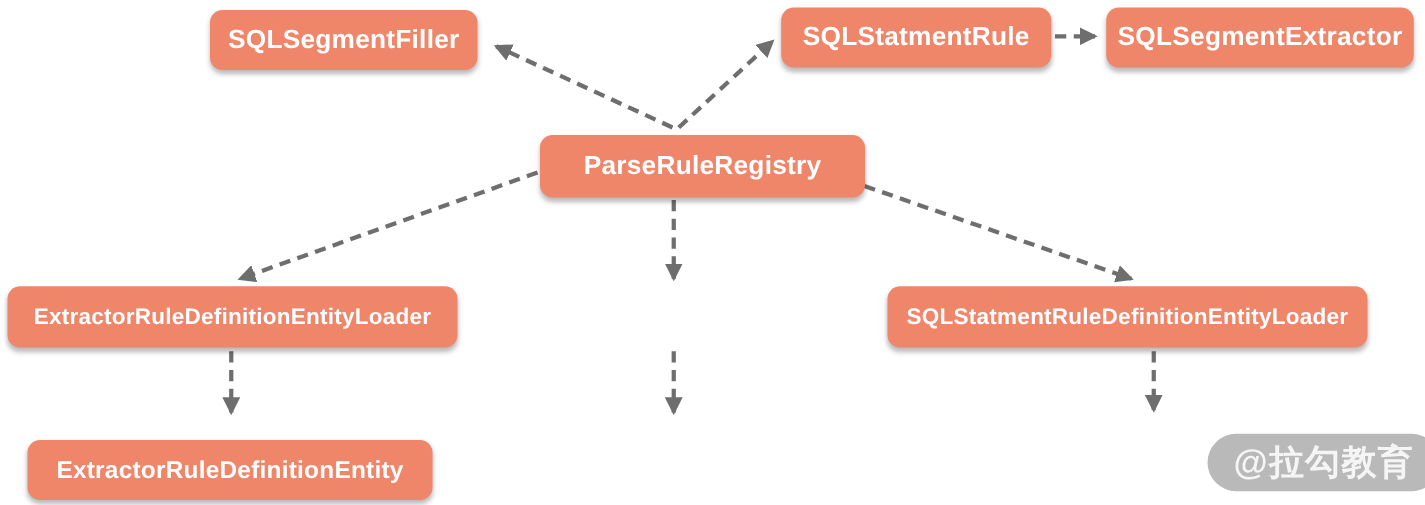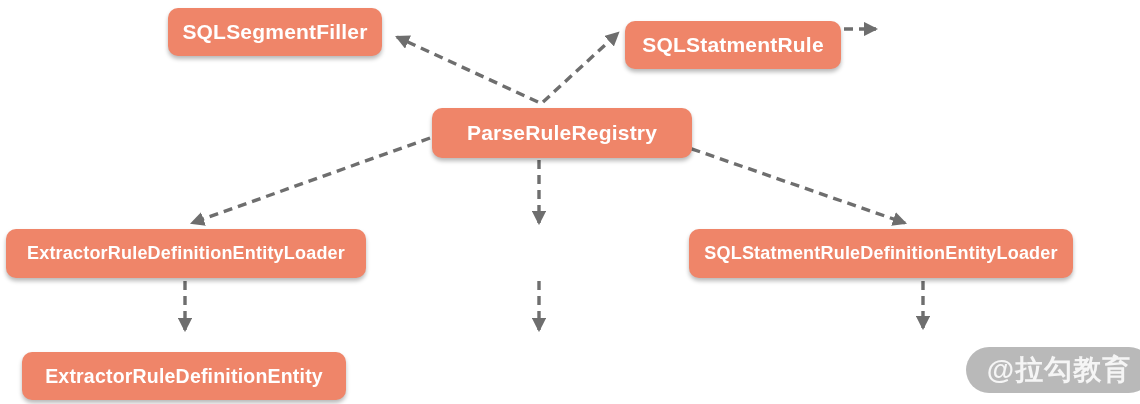--- a/index.html
+++ b/index.html
@@ -77,35 +77,38 @@
       <line x1="185" y1="281" x2="185" y2="330" marker-end="url(#arrow)"></line>
       <line x1="539" y1="281" x2="539" y2="330" marker-end="url(#arrow)"></line>
       <line x1="923" y1="281" x2="923" y2="328" marker-end="url(#arrow)"></line>
     </g>
   </svg>
 
   <div class="node sz-lg" style="left:168px; top:8px; width:214px; height:48px;">
     <span>SQLSegmentFiller</span>
   </div>
 
-  <div class="node sz-lg" style="left:625px; top:21px; width:216px; height:48px;">
+  <div class="node sz-lg" style="left:625px; top:6px; width:216px; height:48px;">
     <span>SQLStatmentRule</span>
   </div>
 
+  <div class="node sz-lg" style="left:885px; top:6px; width:246px; height:48px;">
+    <span>SQLSegmentExtractor</span>
+  </div>
 
   <div class="node sz-lg" style="left:432px; top:108px; width:260px; height:50px;">
     <span>ParseRuleRegistry</span>
   </div>
 
   <div class="node sz-sm" style="left:6px; top:229px; width:360px; height:49px;">
     <span>ExtractorRuleDefinitionEntityLoader</span>
   </div>
 
 
-  <div class="node sz-sm" style="left:689px; top:229px; width:384px; height:49px;">
+  <div class="node sz-sm" style="left:710px; top:229px; width:384px; height:49px;">
     <span>SQLStatmentRuleDefinitionEntityLoader</span>
   </div>
 
   <div class="node sz-md" style="left:22px; top:336px; width:324px; height:48px;margin-top:16px;">
     <span>ExtractorRuleDefinitionEntity</span>
   </div>
 
 
 
   <div class="watermark">

